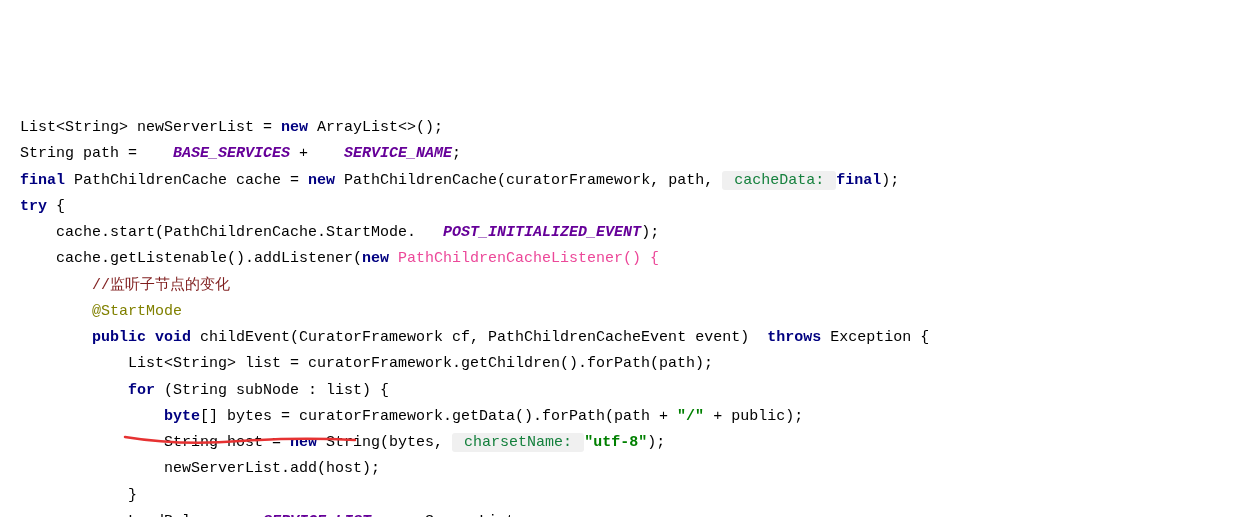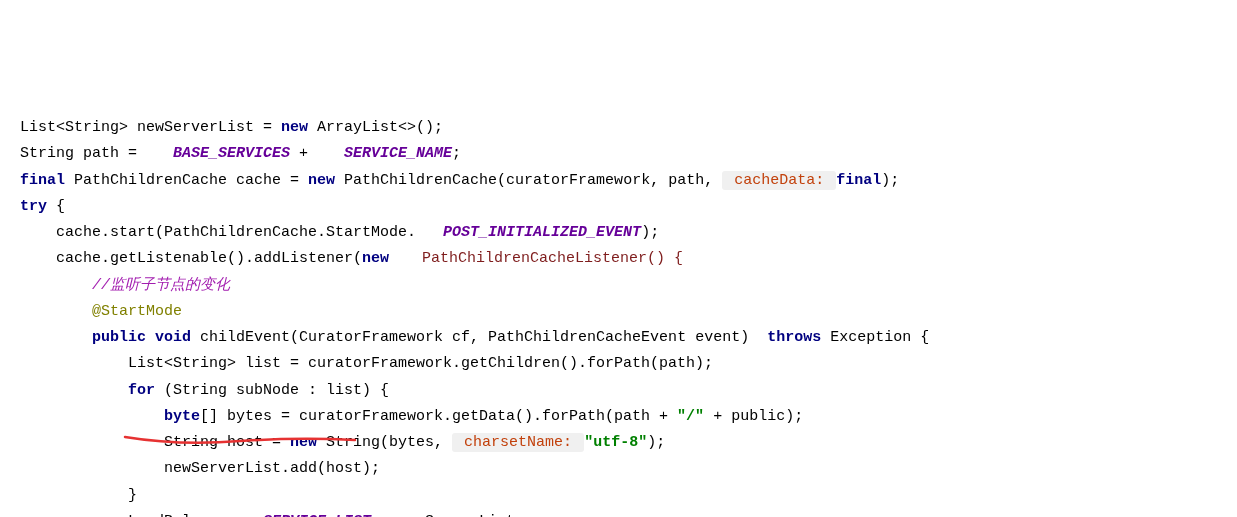--- a/index.html
+++ b/index.html
@@ -8,25 +8,25 @@
       font-family: Consolas, Monaco, 'Courier New', monospace;
       font-size: 15px;
       line-height: 1.75;
       background: #fff;
       color: #000;
       white-space: pre;
       position: relative;
     }
     .kw { color: #000080; font-weight: bold; }
     .str { color: #008000; font-weight: bold; }
-    .comment { color: #a21caf; font-style: italic; }
+    .comment { color: #7f1d1d; }
     .const { color: #660099; font-style: italic; font-weight: bold; margin-left: 27px; }
     .anno { color: #808000; }
-    .hint { color: #c2410c; background: #f0f0f0; font-style: normal; padding: 1px 3px; border-radius: 3px; }
-    .light { color: #7f1d1d; padding-left: 24px; }
+    .hint { color: #15803d; background: #f0f0f0; font-style: normal; padding: 1px 3px; border-radius: 3px; }
+    .light { color: #ec4899; }
     .underline-svg {
       position: absolute;
       pointer-events: none;
     }
   </style>
 </head>
 <body>
 
 
 

